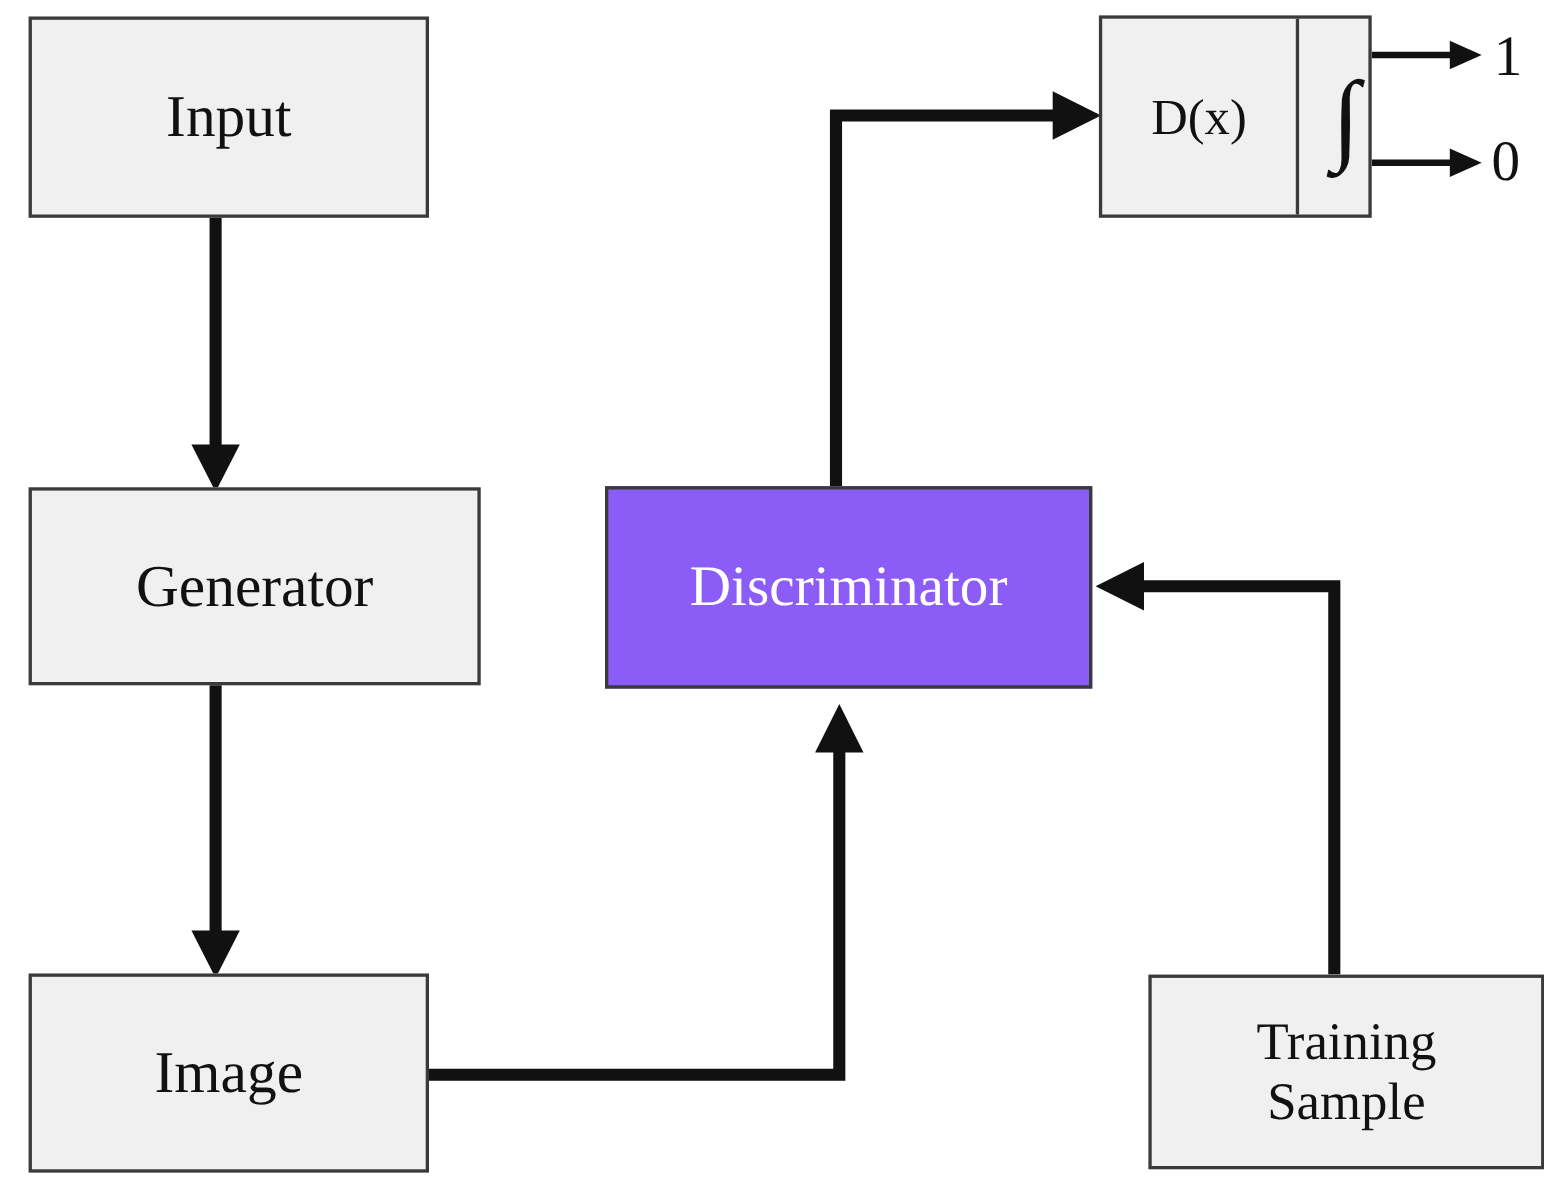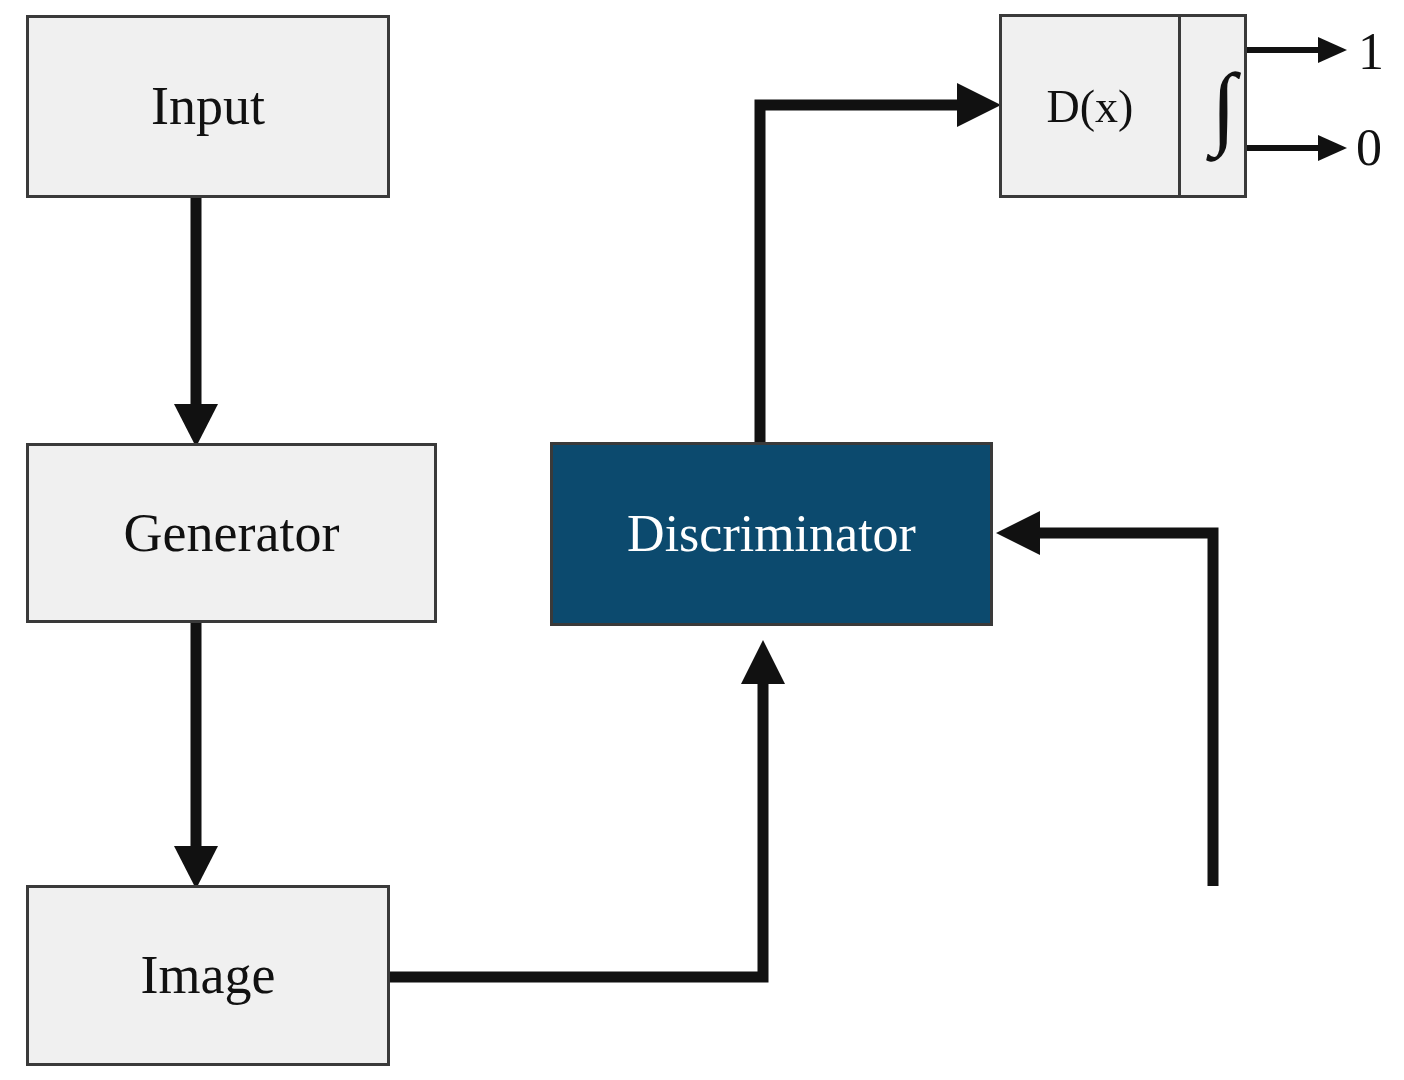--- a/index.html
+++ b/index.html
@@ -33,21 +33,21 @@
     display: flex;
     align-items: center;
     justify-content: center;
     color: #111111;
     line-height: 1.12;
     text-align: center;
     z-index: 2;
     margin-left: 12px;
   }
   .node.dark {
-    background: #0c4a6e;
+    background: #8b5cf6;
     border-color: #3a3a3a;
     color: #ffffff;
   }
   .node-label {
     display: block;
     white-space: pre-line;
   }
   
   #node-input      { left: 14px;   top: 15px;   width: 364px; height: 183px; font-size: 54px; }
   #node-generator  { left: 14px;   top: 443px;  width: 411px; height: 180px; font-size: 54px; }
@@ -151,20 +151,24 @@
   </div>
 
   <div class="node" id="node-image">
     <span class="node-label">Image</span>
   </div>
 
   <div class="node dark" id="node-discriminator">
     <span class="node-label">Discriminator</span>
   </div>
 
+  <div class="node" id="node-training">
+    <span class="node-label">Training
+Sample</span>
+  </div>
 
   <div id="node-dx">
     <div id="dx-cell-fn">
       <span class="node-label">D(x)</span>
     </div>
     <div id="dx-cell-integral">
       <span class="node-label">∫</span>
     </div>
   </div>
 

